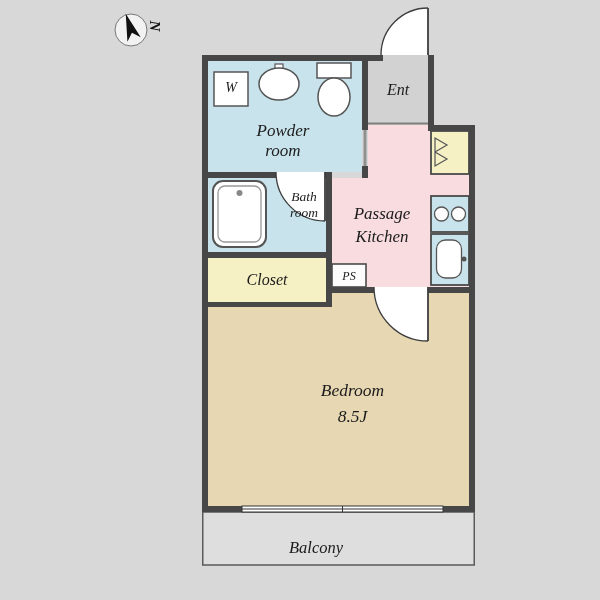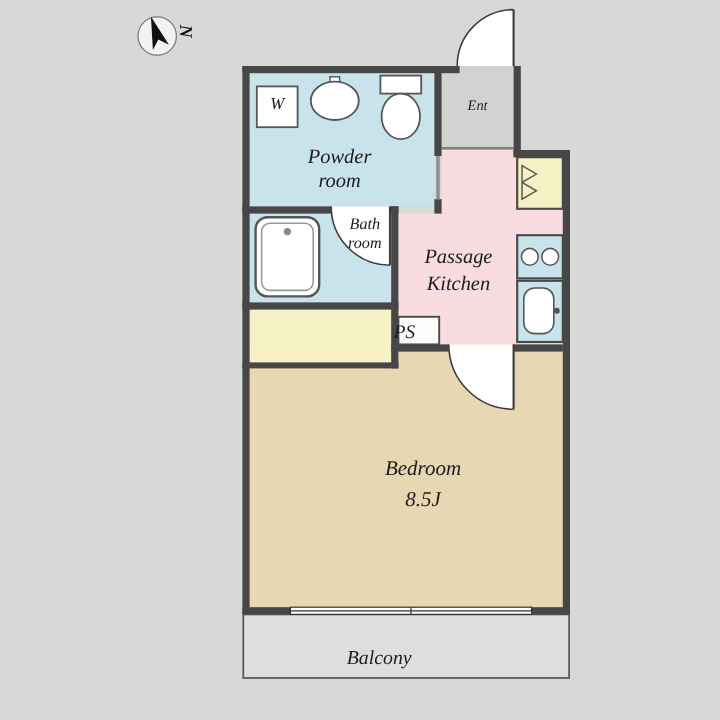--- a/index.html
+++ b/index.html
@@ -9,25 +9,25 @@
     font-family:"Liberation Serif","DejaVu Serif",serif;
   }
   #plan-svg { position:absolute; left:0; top:0; }
   .label {
     position:absolute; text-align:center; white-space:pre-line;
     font-style:italic; color:#1b1b1b;
     font-family:"Liberation Serif","DejaVu Serif",serif;
     pointer-events:none;
   }
   .lbl-powder   { left:208px; top:121px; width:150px; font-size:17px; line-height:20px; }
-  .lbl-ent      { left:368px; top:81px;  width:60px;  font-size:12px; }
-  .lbl-bath     { left:274px; top:179px; width:60px;  font-size:13.5px; line-height:15.5px; }
+  .lbl-ent      { left:368px; top:81px;  width:60px;  font-size:16px; }
+  .lbl-bath     { left:274px; top:189px; width:60px;  font-size:13.5px; line-height:15.5px; }
   .lbl-passage  { left:334px; top:202px; width:96px;  font-size:17px; line-height:23px; }
   .lbl-closet   { left:208px; top:271px; width:118px; font-size:16px; }
-  .lbl-ps       { left:320px; top:269px; width:34px;  font-size:16px; }
+  .lbl-ps       { left:332px; top:269px; width:34px;  font-size:12px; }
   .lbl-bedroom  { left:208px; top:377px; width:289px; font-size:17.5px; line-height:26px; }
   .lbl-balcony  { left:202px; top:538px; width:228px; font-size:16.5px; }
   .lbl-washer   { left:214px; top:80px;  width:34px;  font-size:14px; }
 </style>
 </head>
 <body>
 
 <div id="stage">
 
   <svg id="plan-svg" width="600" height="600" viewBox="0 0 600 600">
@@ -111,19 +111,20 @@
     </g>
   </svg>
 
   <div class="label lbl-powder">Powder
 room</div>
   <div class="label lbl-ent">Ent</div>
   <div class="label lbl-bath">Bath
 room</div>
   <div class="label lbl-passage">Passage
 Kitchen</div>
+  <div class="label lbl-closet">Closet</div>
   <div class="label lbl-ps">PS</div>
   <div class="label lbl-bedroom">Bedroom
 8.5J</div>
   <div class="label lbl-balcony">Balcony</div>
   <div class="label lbl-washer">W</div>
 
 </div>
 
 </body></html>

